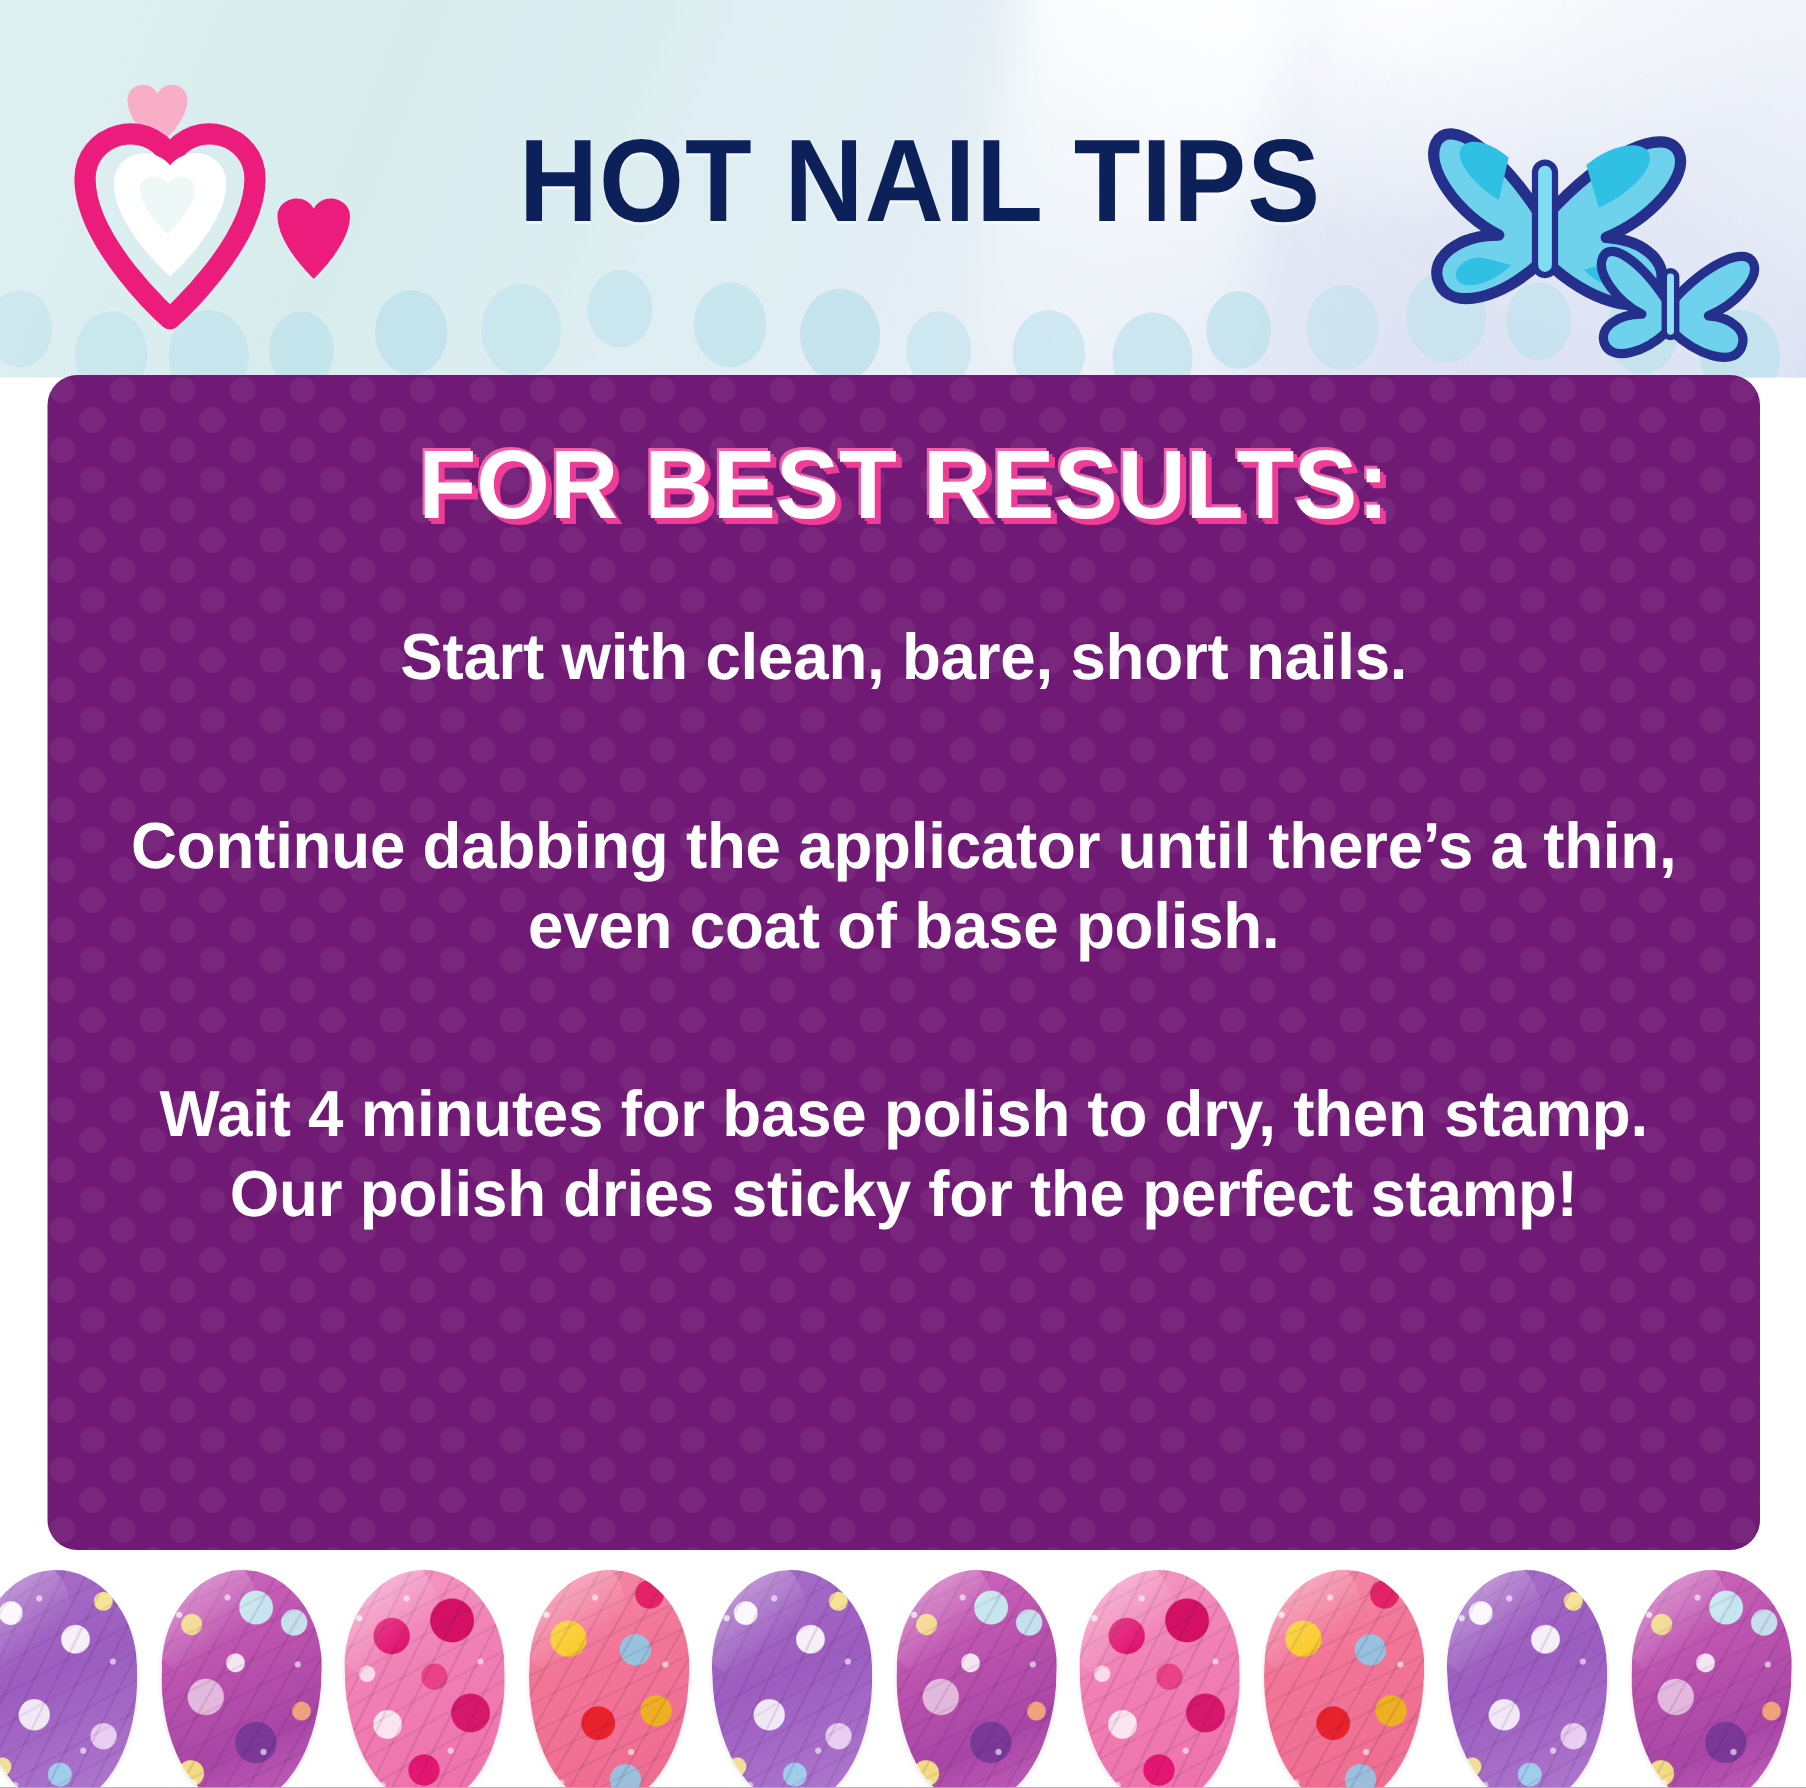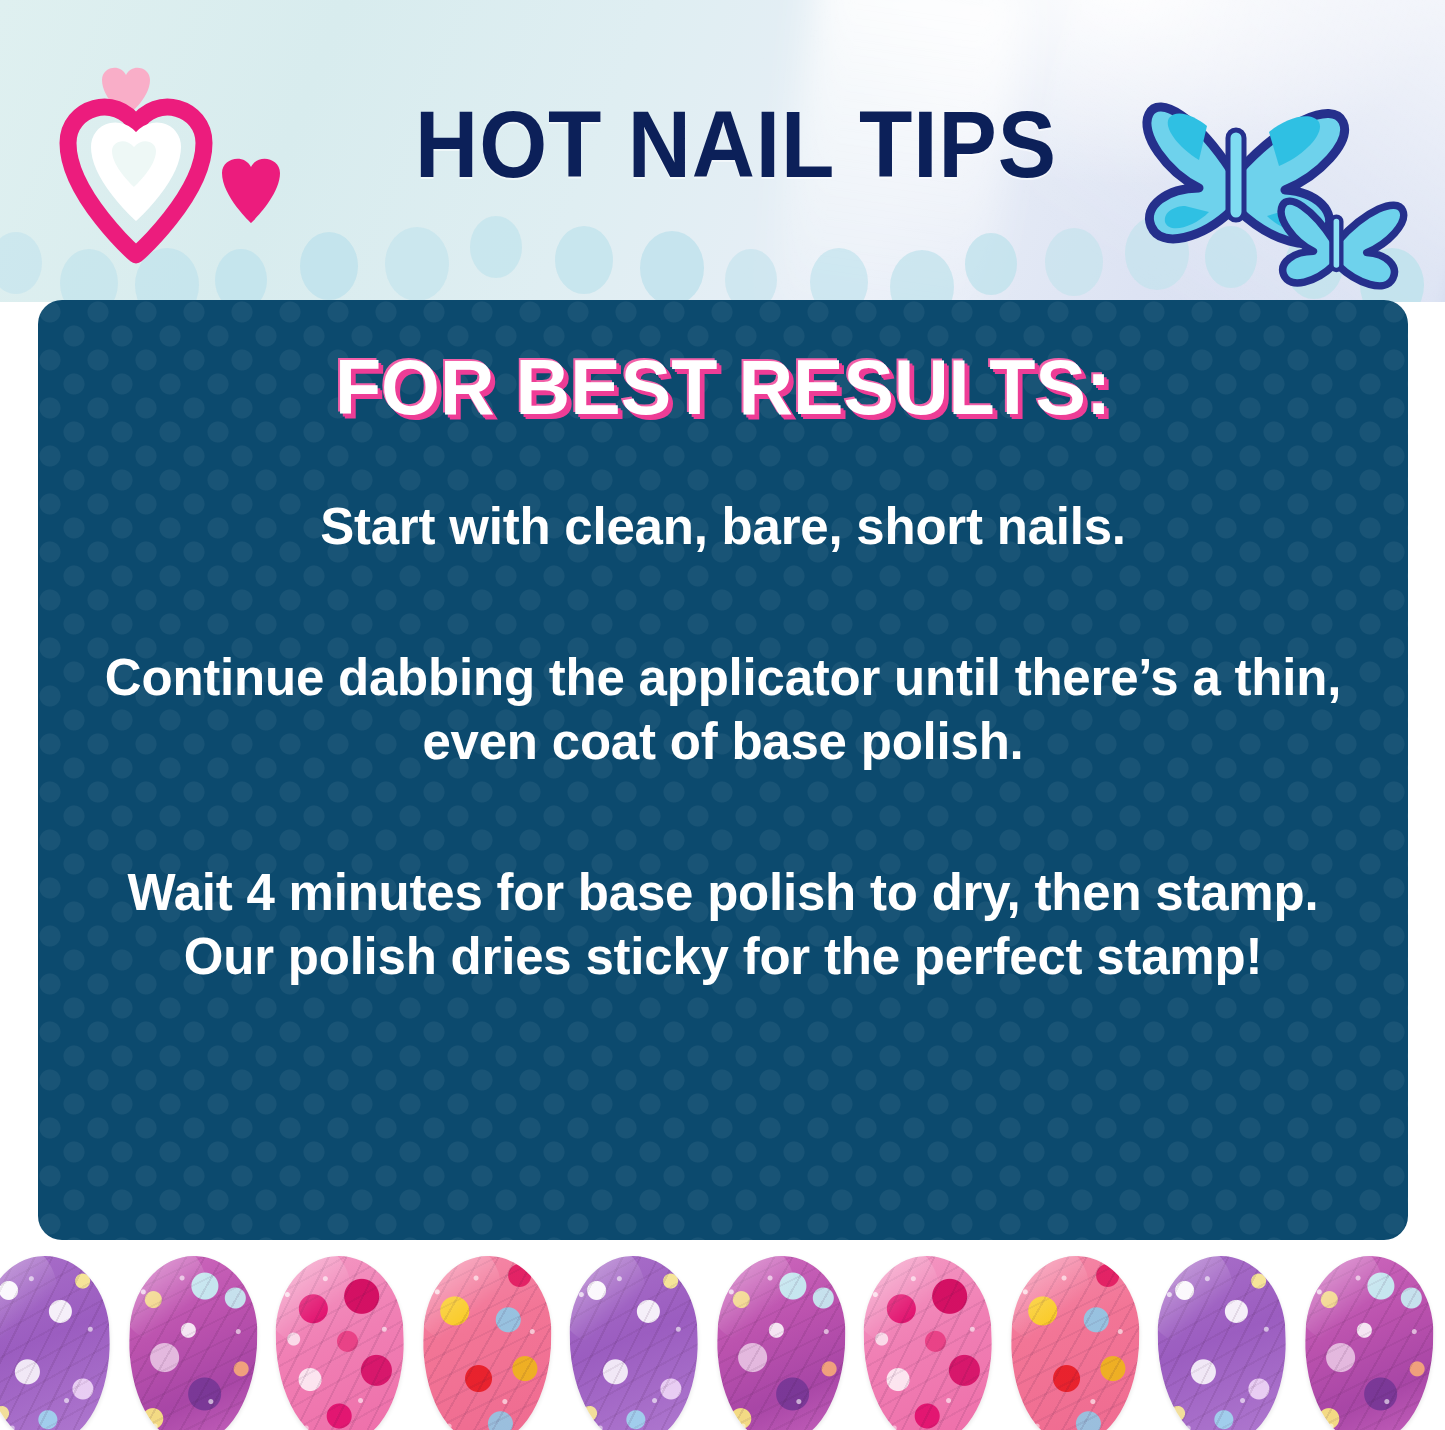--- a/index.html
+++ b/index.html
@@ -54,21 +54,21 @@
     transform:scaleX(0.93);
     text-shadow:0 2px 0 rgba(255,255,255,.55);
   }
 
   
   .bflies{position:absolute;right:10px;top:60px;width:300px;height:230px;}
 
   
   .panel{
     position:absolute;left:38px;top:300px;width:1370px;height:940px;
-    background:#0c4a6e;
+    background:#701a75;
     border-radius:24px;
     overflow:hidden;
   }
   .panel .polka{
     position:absolute;inset:0;
     background-image:
       radial-gradient(circle at 12px 12px, rgba(255,255,255,.055) 10px, rgba(255,255,255,0) 11px),
       radial-gradient(circle at 12px 12px, rgba(255,255,255,.055) 10px, rgba(255,255,255,0) 11px);
     background-size:48px 48px, 48px 48px;
     background-position:0 0, 24px 24px;

